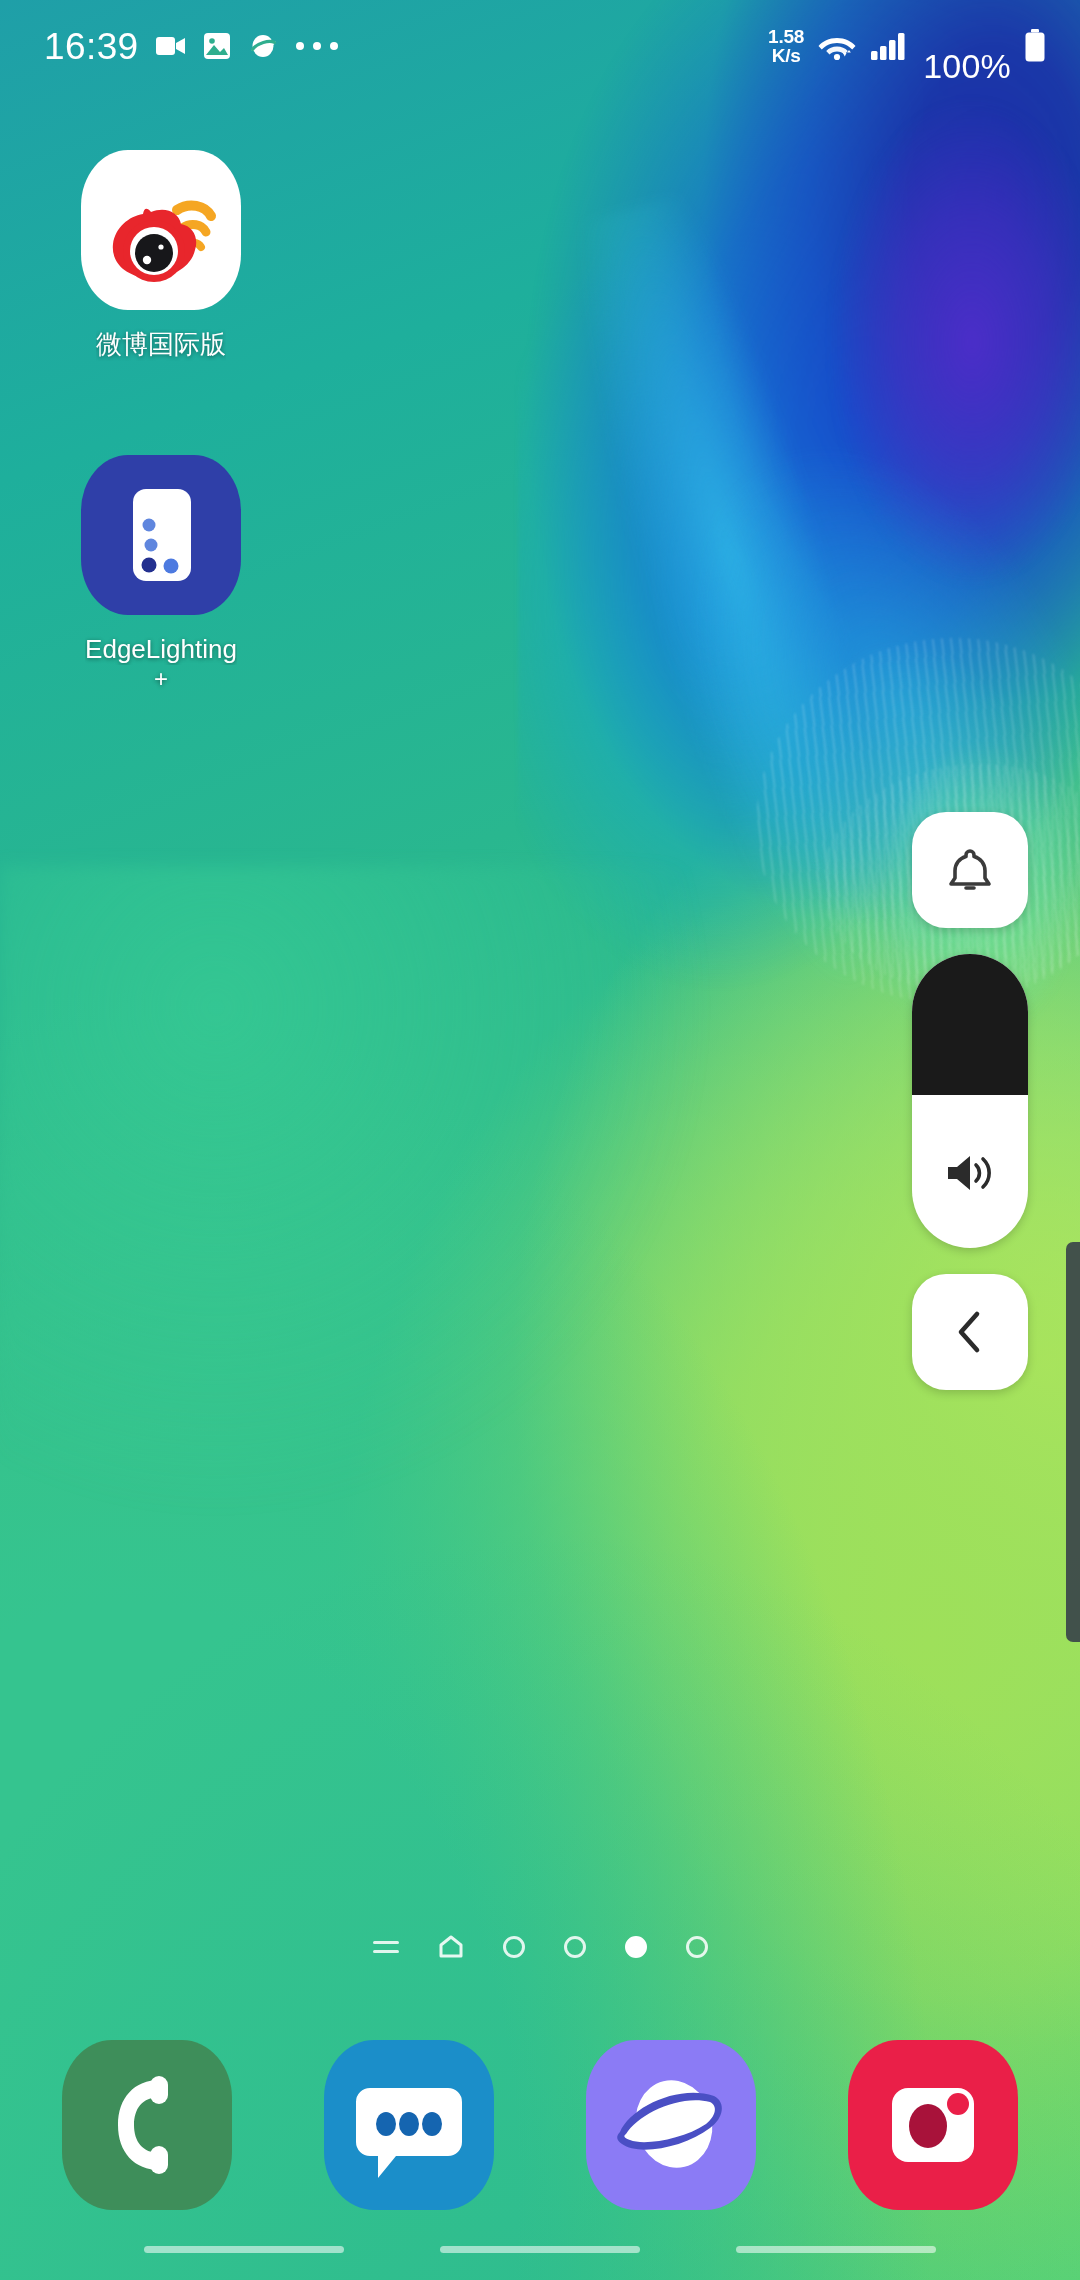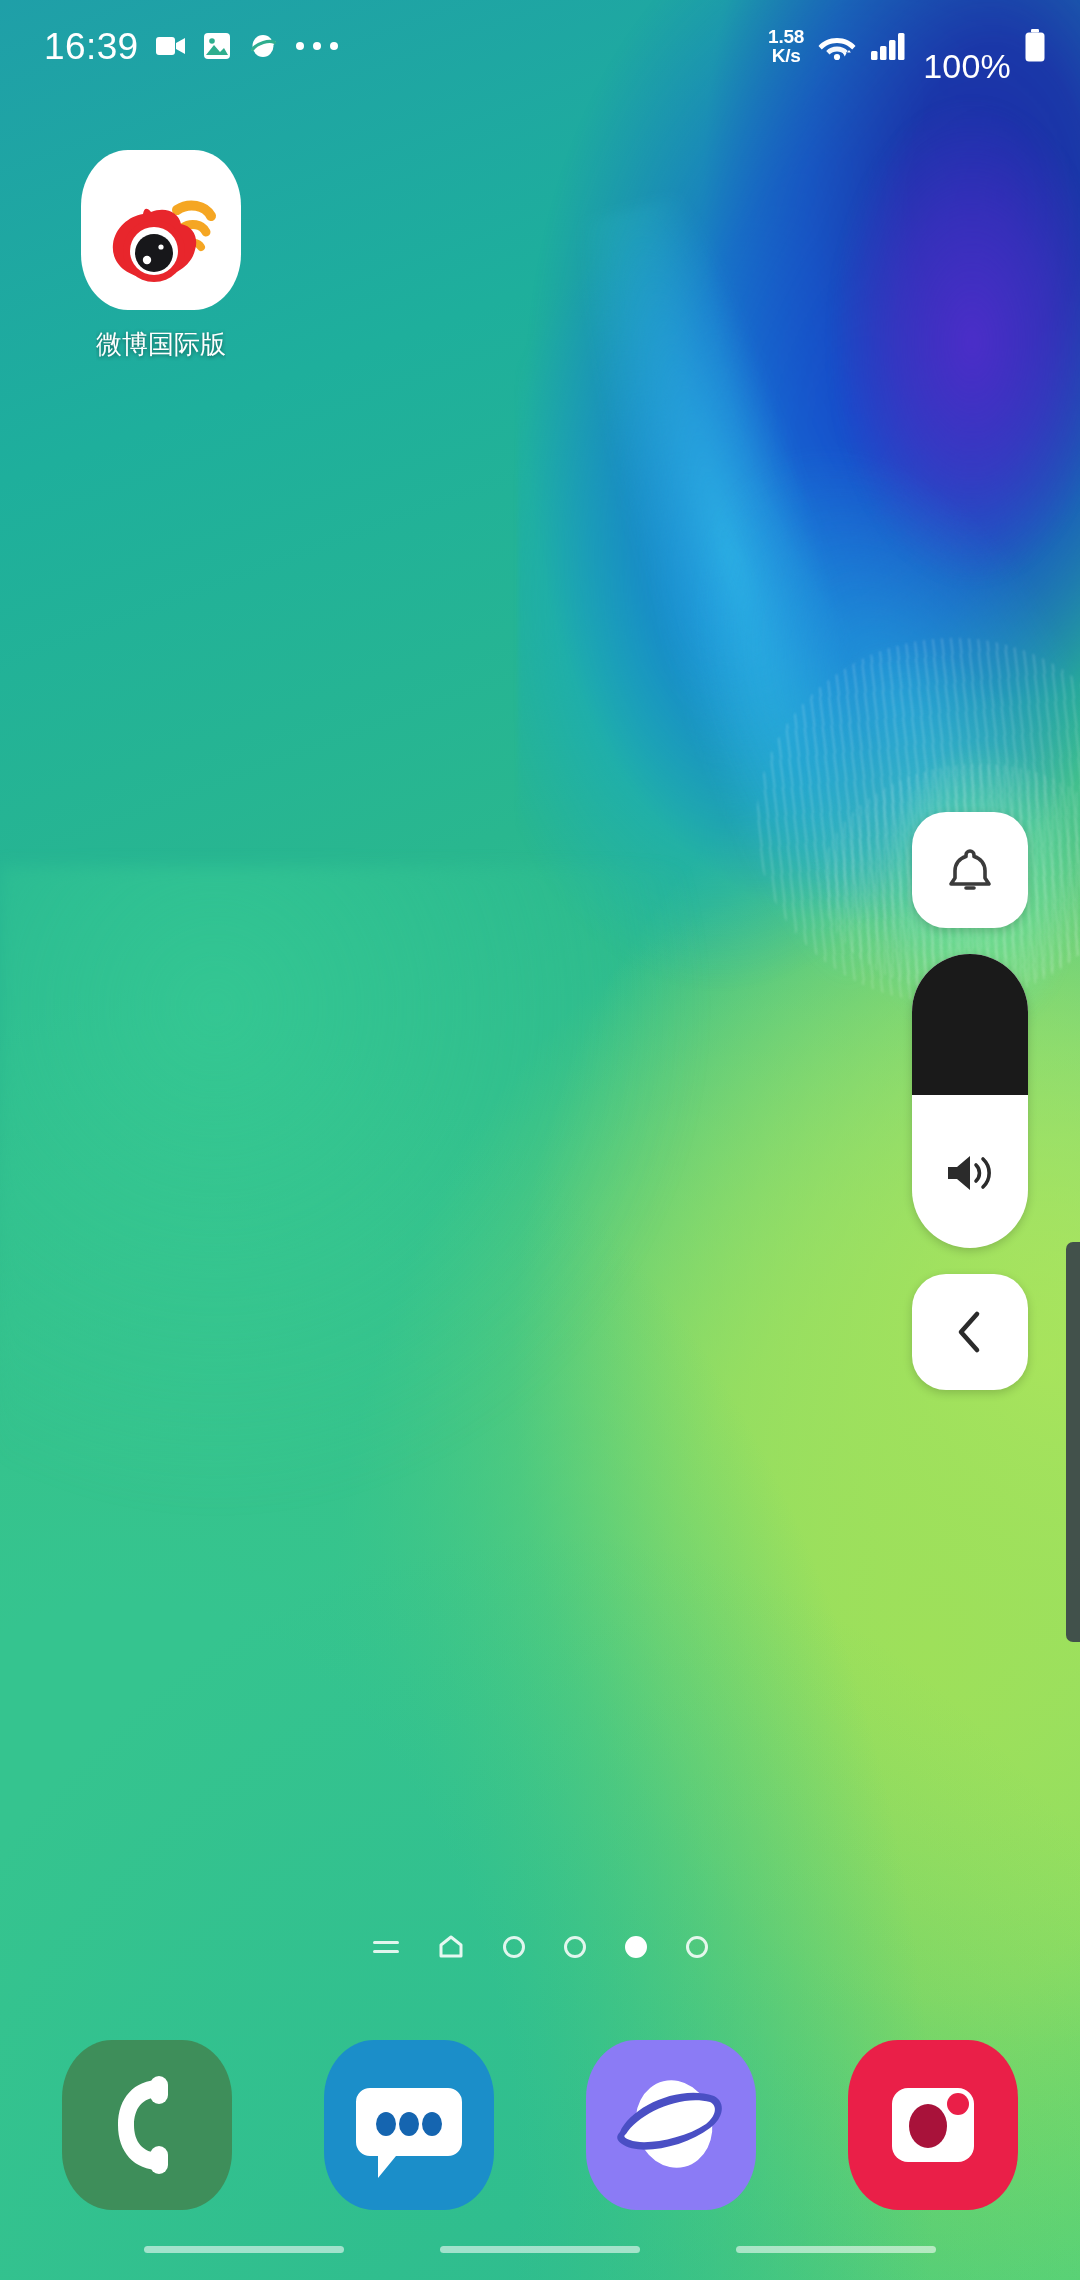--- a/index.html
+++ b/index.html
@@ -268,20 +268,35 @@
             <circle cx="80" cy="97" r="2.6" fill="#ffffff"></circle>
           </svg>
         </div>
       </div>
       <div class="app-label">微博国际版</div>
     </div>
 
   </div>
 
   <div class="grid-row" style="margin-left:26px; margin-top:94px;">
+    <div class="app-cell">
+      <div class="app-icon">
+        <div class="squircle ic-edge">
+          <svg width="160" height="160" viewBox="0 0 160 160">
+            <rect x="52" y="34" width="58" height="92" rx="13" fill="#ffffff"></rect>
+            <circle cx="68" cy="70" r="6.5" fill="#5f86de"></circle>
+            <circle cx="70" cy="90" r="6.5" fill="#5f86de"></circle>
+            <circle cx="68" cy="110" r="7.5" fill="#23308f"></circle>
+            <circle cx="90" cy="111" r="7.5" fill="#4d7ae0"></circle>
+          </svg>
+        </div>
+      </div>
+      <div class="app-label">EdgeLighting</div>
+      <div class="app-sublabel">+</div>
+    </div>
 
   </div>
 </div>
 
 <div id="volpanel">
   <div class="vp-btn">
     <span>
       <svg width="50" height="52" viewBox="0 0 50 52">
         <path d="M25 7 a4 4 0 0 1 4 4 v1.4 C35.5 14 40 19.8 40 26.8 V34 l4 6 H6 l4 -6 v-7.2 C10 19.8 14.5 14 21 12.4 V11 a4 4 0 0 1 4 -4 Z" fill="none" stroke="#3b3b3b" stroke-width="3.6" stroke-linejoin="round"></path>
         <path d="M21 44 h8" stroke="#3b3b3b" stroke-width="3.6" stroke-linecap="round"></path>

